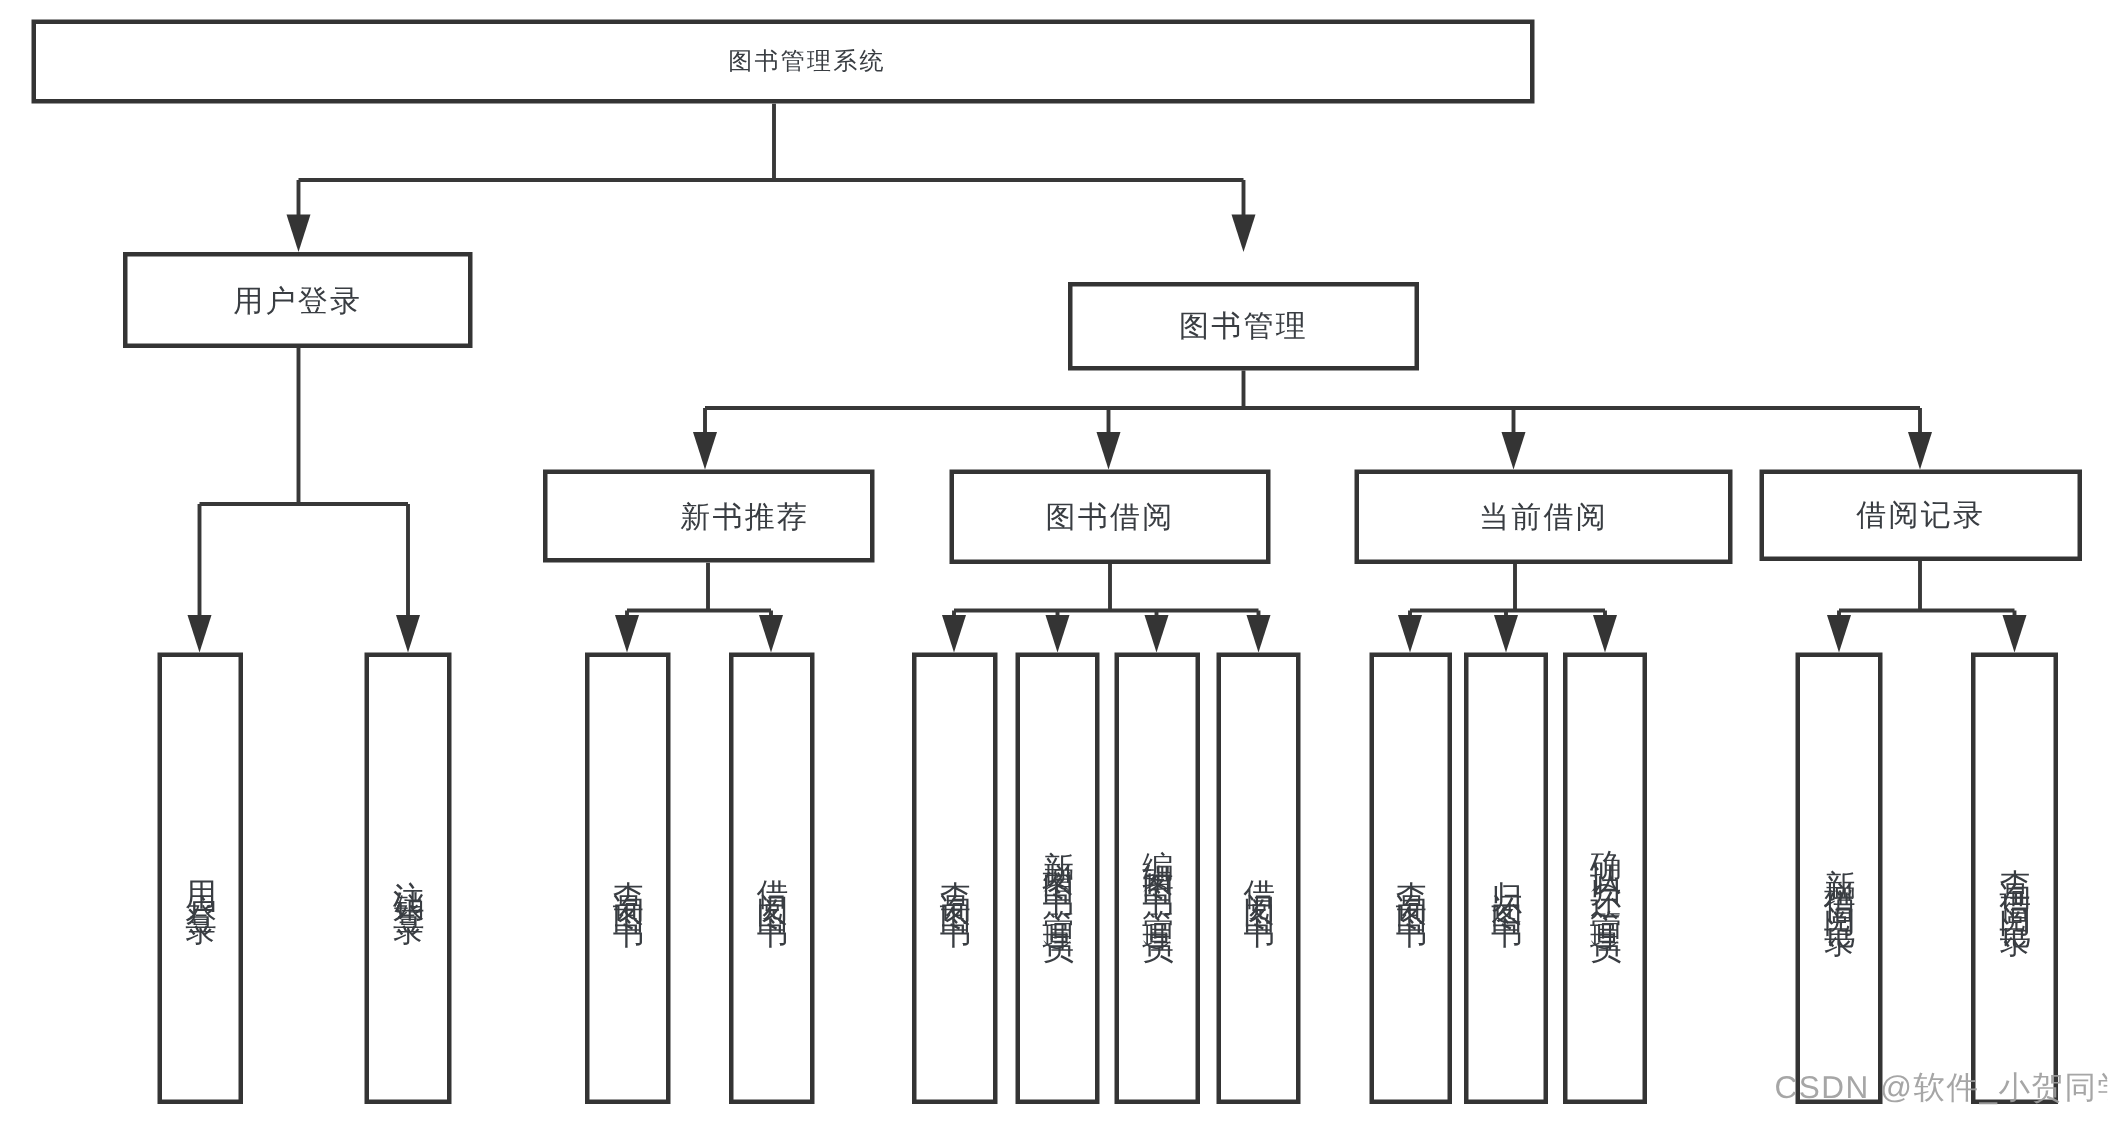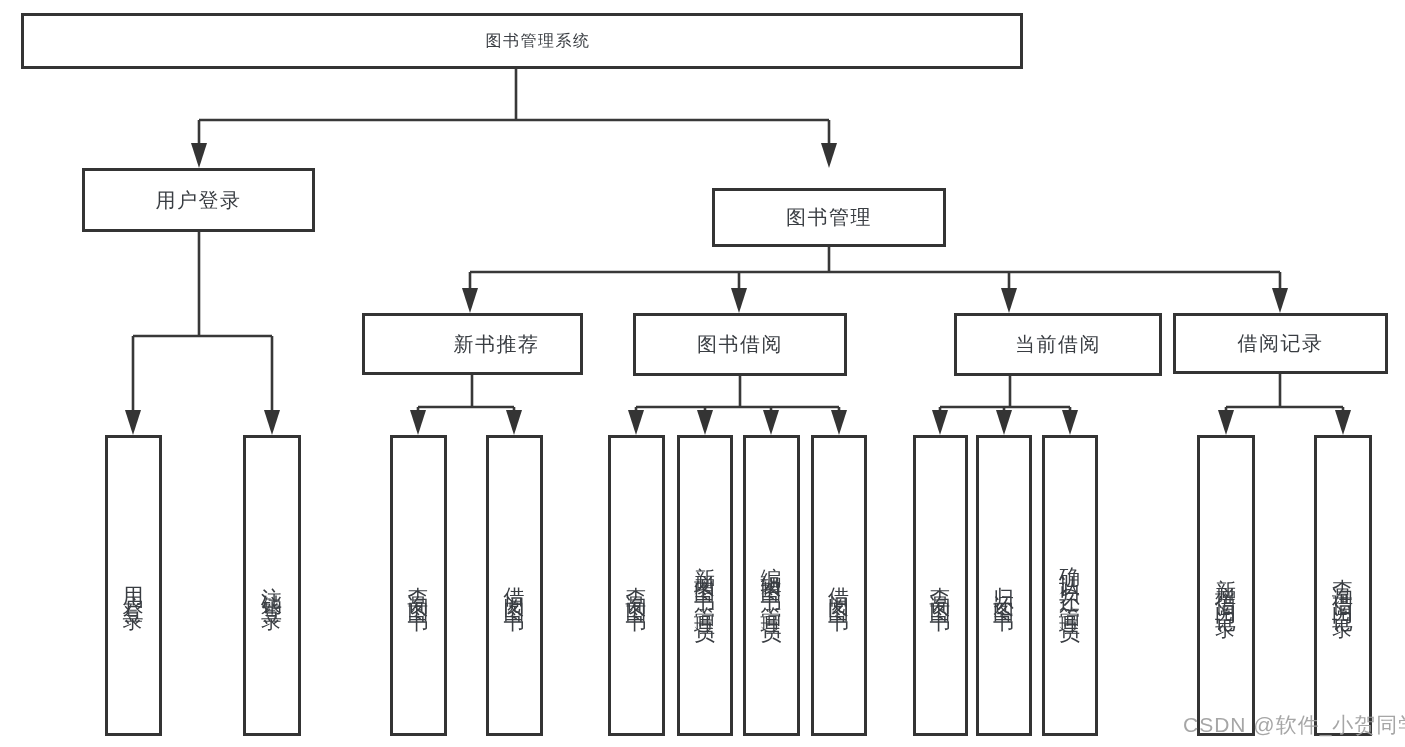--- a/index.html
+++ b/index.html
@@ -120,21 +120,21 @@
   <div class="node" style="left:712px;top:168px;width:234px;height:59px;margin-top:20px;">
     <span>图书管理</span>
   </div>
 
   <div class="node" style="left:362px;top:313px;width:221px;height:62px;padding-left:48px;">
     <span>新书推荐</span>
   </div>
   <div class="node" style="left:633px;top:313px;width:214px;height:63px;">
     <span>图书借阅</span>
   </div>
-  <div class="node" style="left:954px;top:313px;width:208px;height:63px;">
+  <div class="node" style="left:903px;top:313px;width:252px;height:63px;">
     <span>当前借阅</span>
   </div>
   <div class="node" style="left:1173px;top:313px;width:215px;height:61px;">
     <span>借阅记录</span>
   </div>
 
   <div class="leaf" style="left:105px;width:57px;">
     <span>用户登录</span>
   </div>
   <div class="leaf" style="left:243px;width:58px;">

